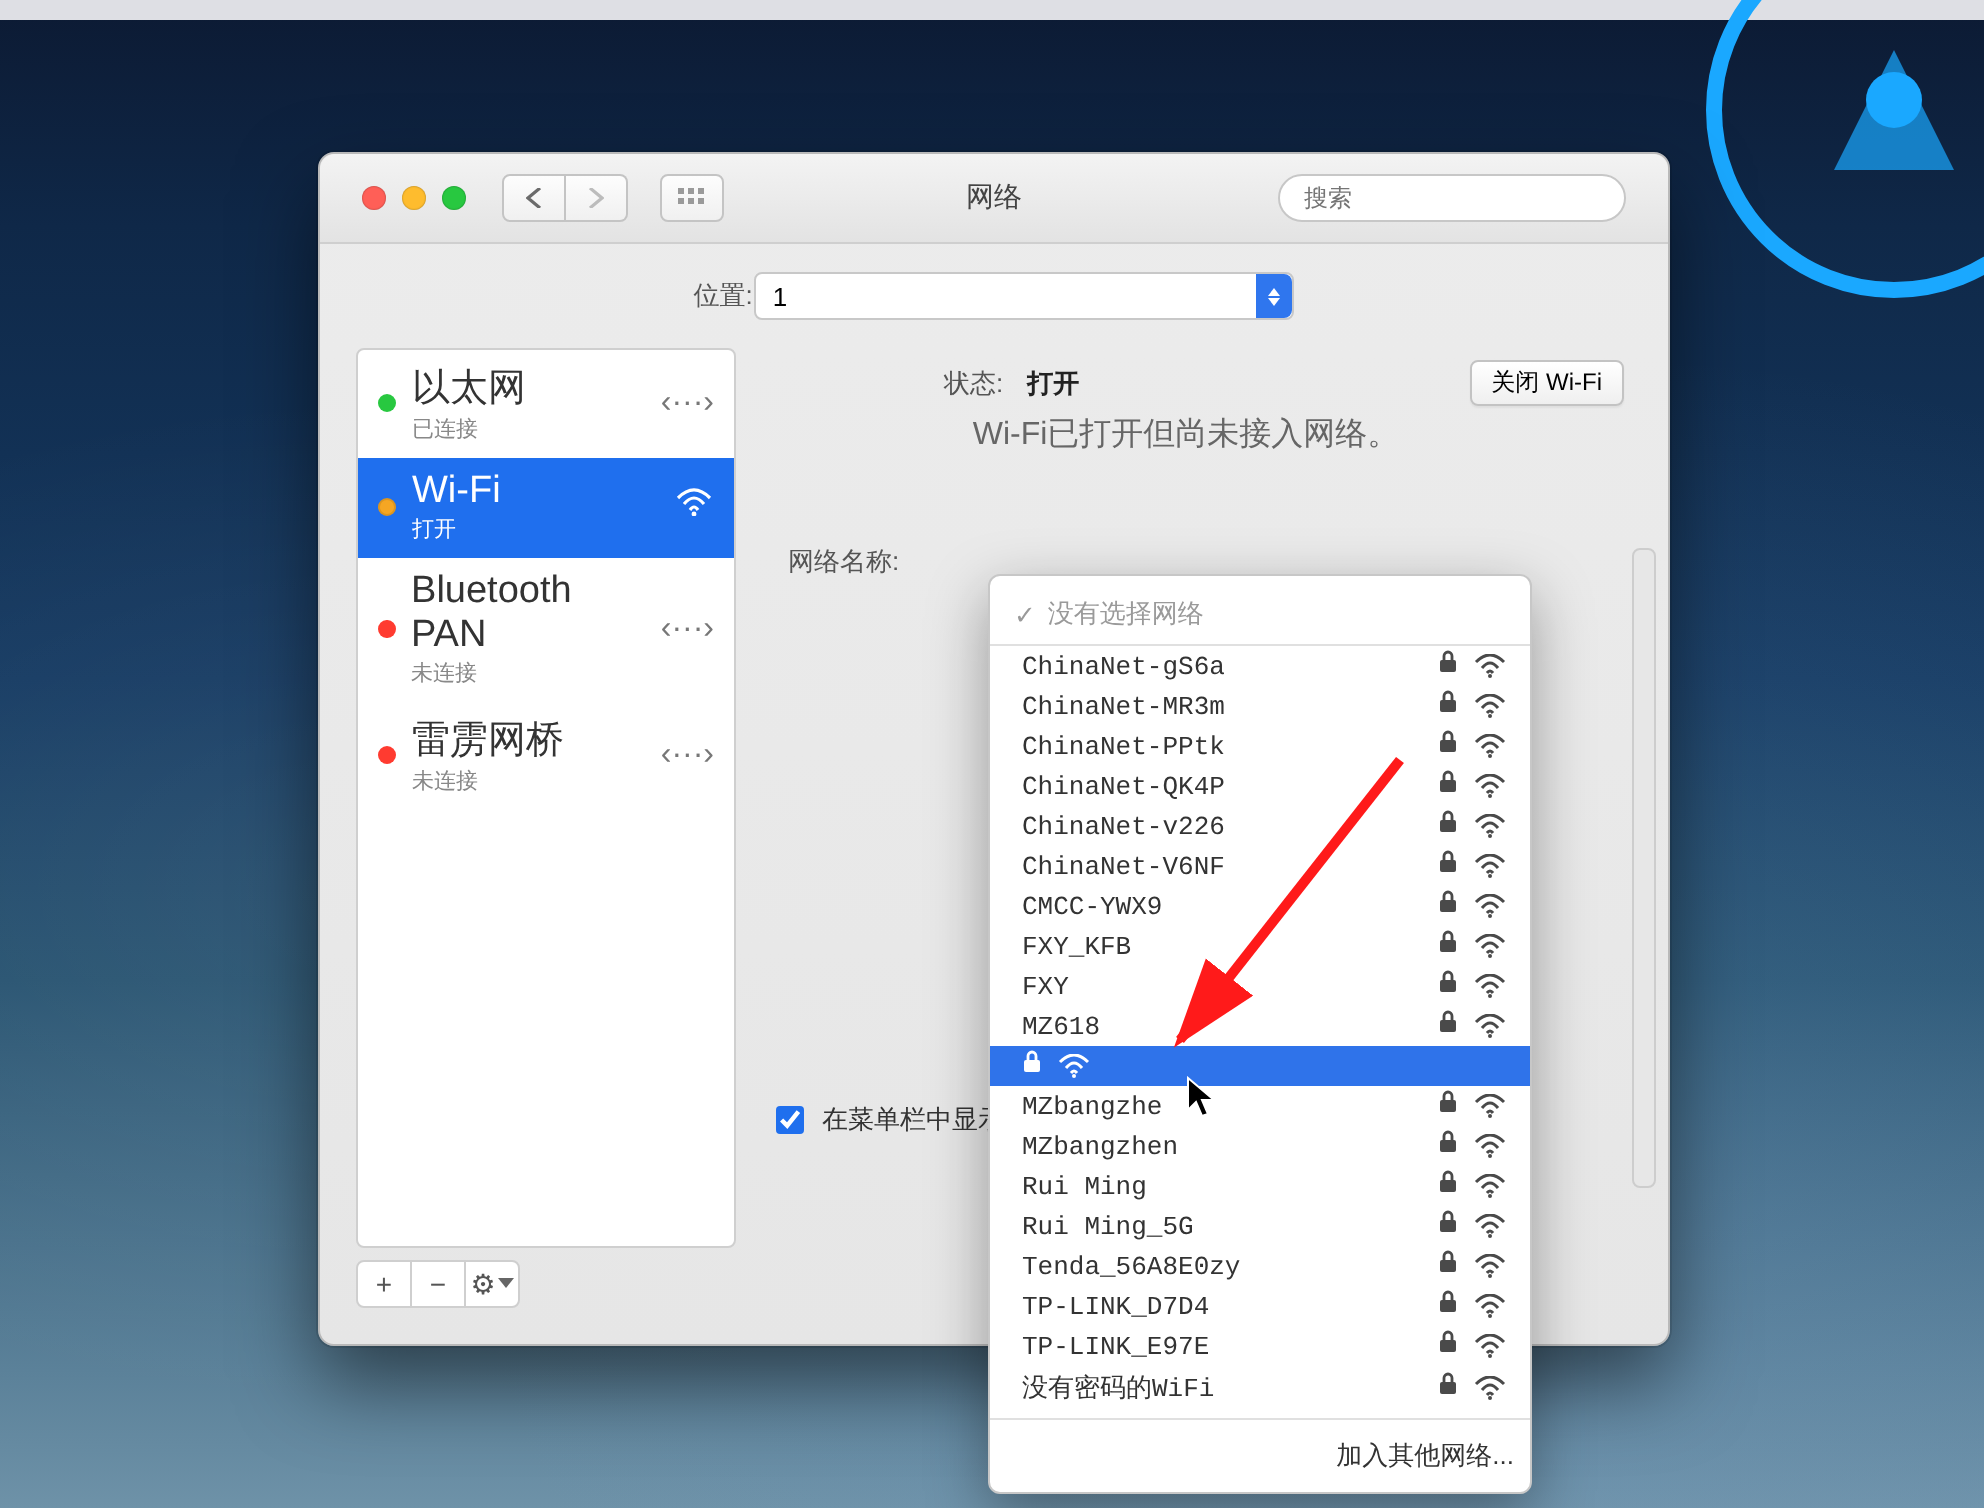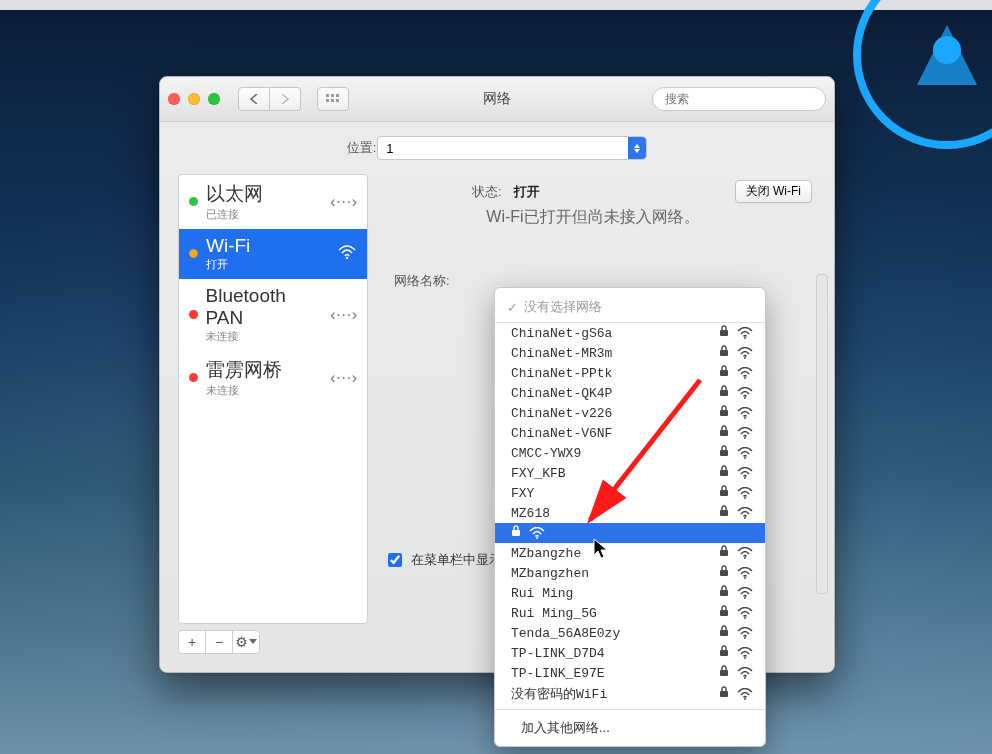--- a/index.html
+++ b/index.html
@@ -43,21 +43,21 @@
     border-radius: 8px;
     box-shadow: 0 18px 40px rgba(0,0,0,0.5), 0 0 0 1px rgba(0,0,0,0.1);
   }
   .titlebar {
     height: 44px;
     background: linear-gradient(to bottom, #f3f3f3, #e3e3e3);
     border-bottom: 1px solid #cfcfcf;
     border-radius: 8px 8px 0 0;
     display: flex;
     align-items: center;
-    padding: 0 8px;
+    padding: 0 21px;
     gap: 8px;
     position: relative;
   }
   .traffic-lights {
     display: flex; gap: 8px; align-items: center;
   }
   .dot { width: 12px; height: 12px; border-radius: 50%; box-shadow: inset 0 0 1px rgba(0,0,0,0.4); }
   .dot.red { background: #ff5f57; }
   .dot.yellow { background: #febc2e; }
   .dot.green { background: #28c840; }
@@ -210,21 +210,21 @@
     font-family: Liberation Mono, monospace;
   }
   .dd-item .ssid { flex: 1; color: #333; }
   .dd-item.selected { background: #2f73ea; color: #fff; }
   .dd-item.selected .ssid { color: #fff; }
   .dd-icons { display: flex; align-items: center; gap: 8px; }
   .lock-icon, .signal-icon { color: #444; }
   .signal-icon svg { display: block; }
   .dd-item.selected .lock-icon { color: #fff; }
   .dd-sep { border-top: 1px solid #e0e0e0; margin: 4px 0; }
-  .dd-footer { padding: 5px 26px; color: #333; }
+  .dd-footer { padding: 5px 8px; color: #333; text-align: right; }
   .arrow-annotation {
     position: absolute;
     left: 555px;
     top: 370px;
     z-index: 60;
     pointer-events: none;
   }
   .cursor {
     position: absolute;
     left: 593px; top: 538px;

